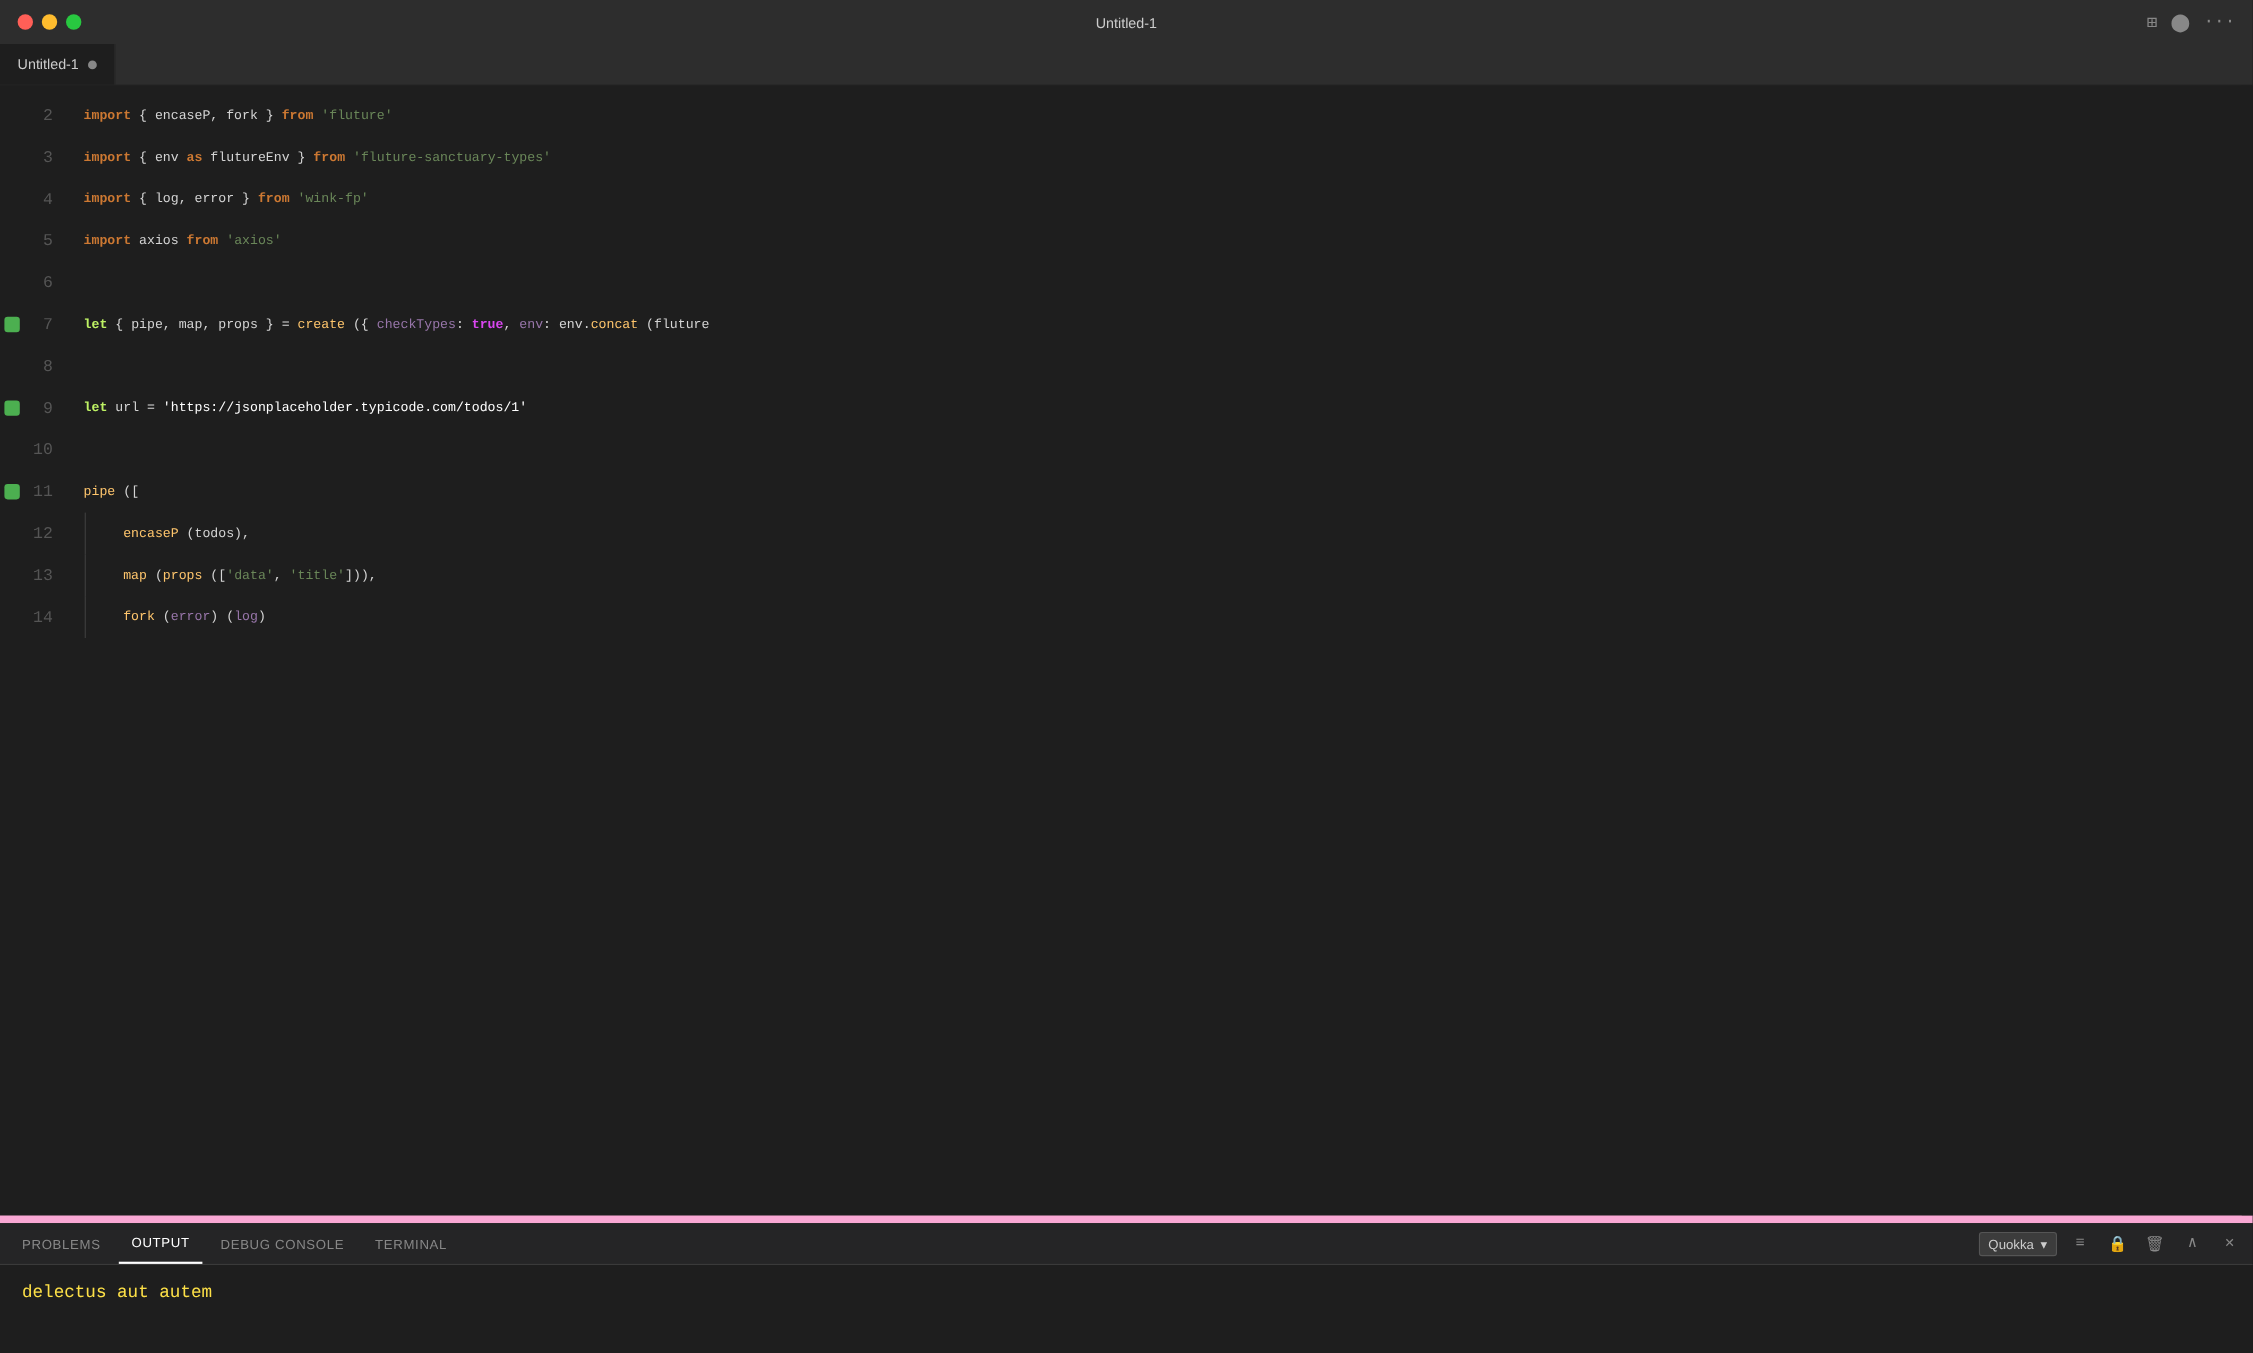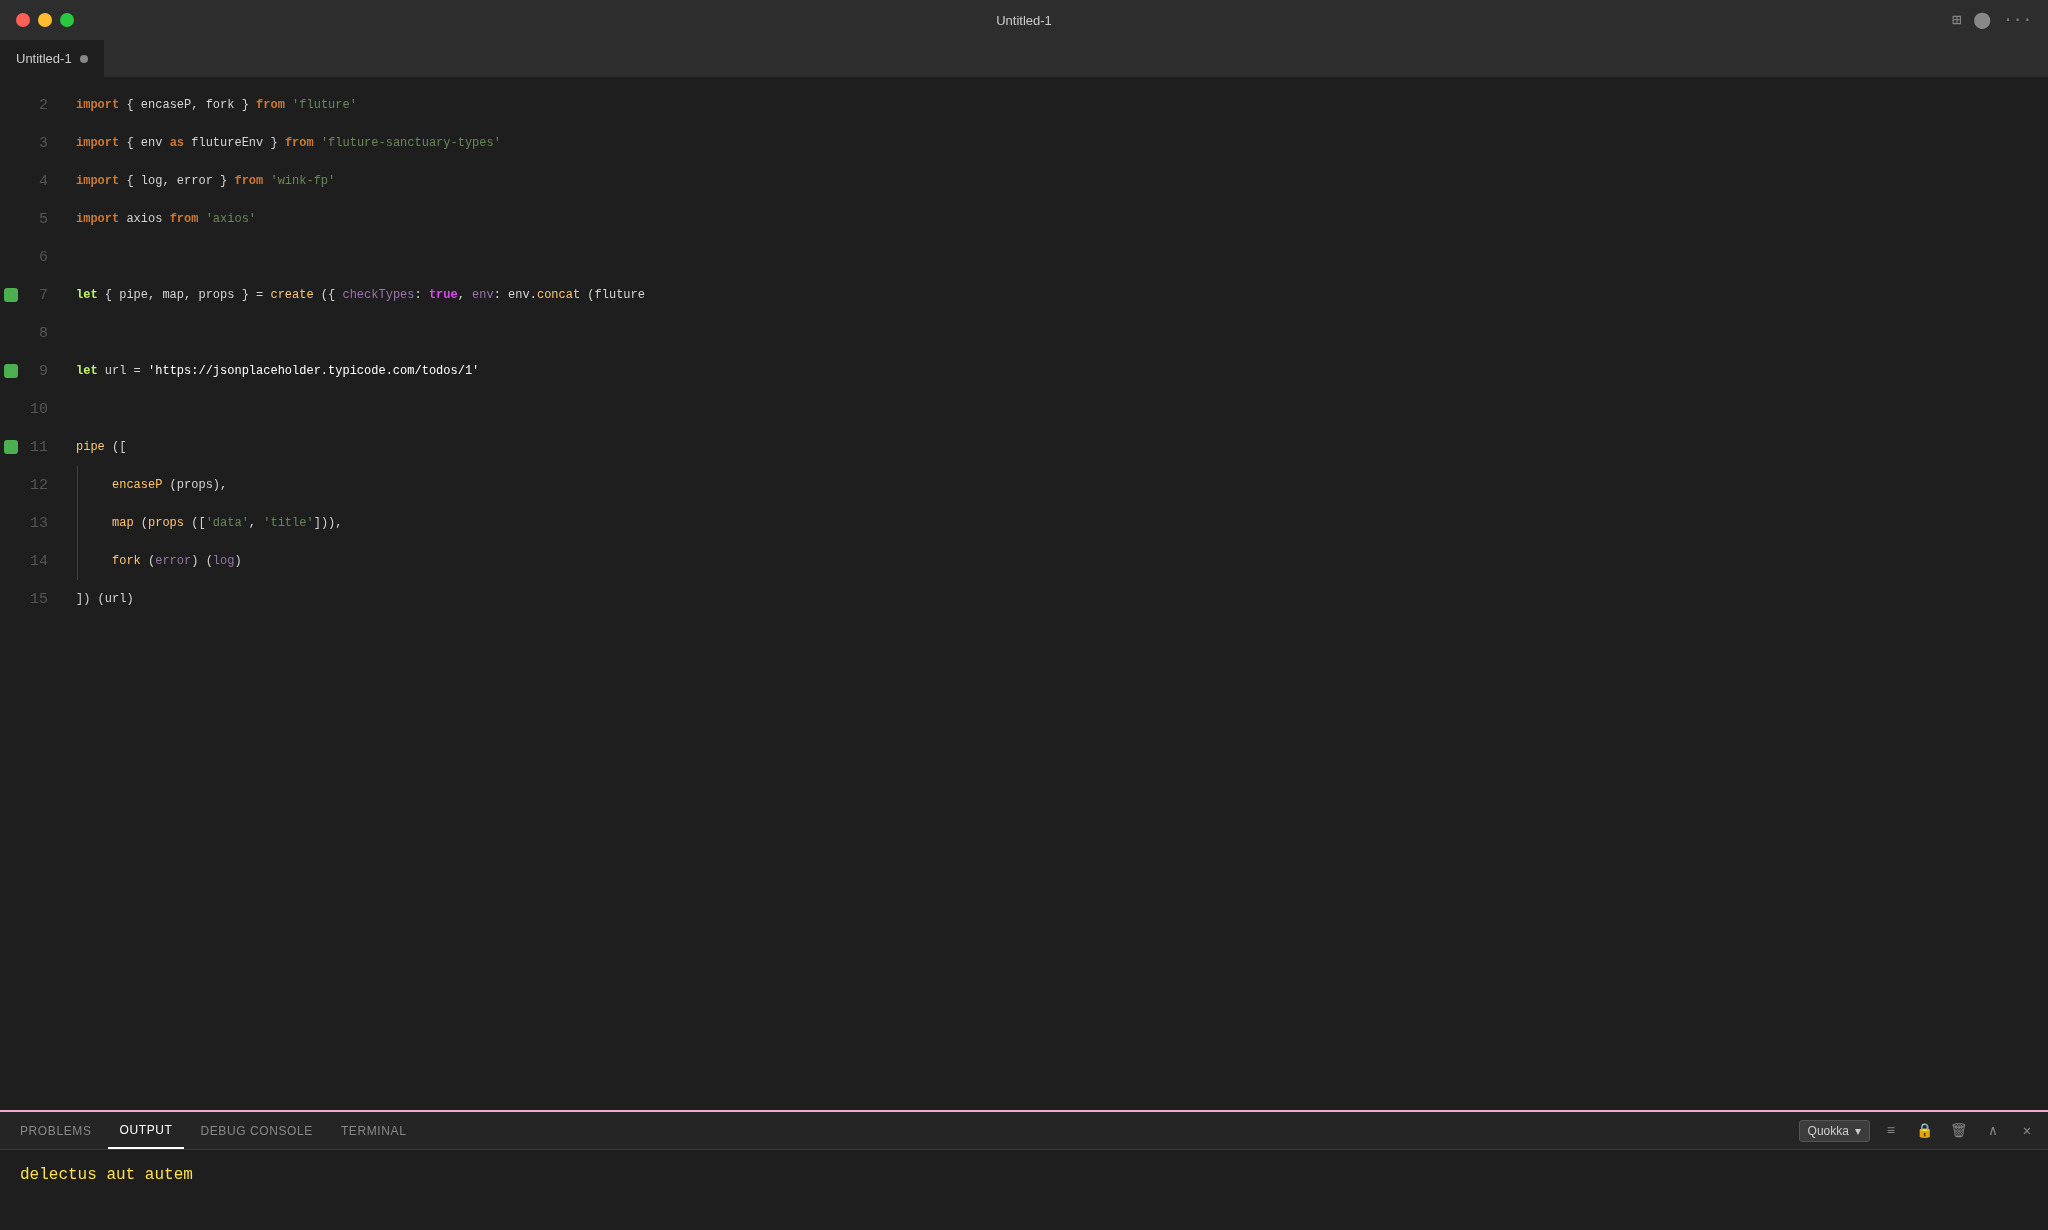--- a/index.html
+++ b/index.html
@@ -178,21 +178,21 @@
       right: 0;
       top: 0;
       bottom: 0;
       width: 10px;
       background: #1e1e1e;
     }
 
     
     .panel {
       background: #1e1e1e;
-      border-top: 2px solid #f9a8d4;
+      border-top: 7px solid #f9a8d4;
       flex-shrink: 0;
       display: flex;
       flex-direction: column;
     }
 
     .panel-tabs {
       display: flex;
       align-items: center;
       background: #252526;
       border-bottom: 1px solid #3a3a3a;
@@ -351,41 +351,35 @@
           <div class="breakpoint"></div>
           <span class="line-number">11</span>
         </div>
         <div class="line-content"><span class="fn-name">pipe</span><span class="plain"> ([</span></div>
       </div>
       <div class="code-line indent-line">
         <div class="indent-bar"></div>
         <div class="line-gutter">
           <span class="line-number">12</span>
         </div>
-        <div class="line-content" style="padding-left: 52px;"><span class="fn-name">encaseP</span><span class="plain"> (props),</span></div>
+        <div class="line-content" style="padding-left: 52px;"><span class="fn-name">encaseP</span><span class="plain"> (todos),</span></div>
       </div>
       <div class="code-line indent-line">
         <div class="indent-bar"></div>
         <div class="line-gutter">
           <span class="line-number">13</span>
         </div>
         <div class="line-content" style="padding-left: 52px;"><span class="fn-name">map</span><span class="plain"> (</span><span class="fn-name">props</span><span class="plain"> ([</span><span class="str">'data'</span><span class="plain">, </span><span class="str">'title'</span><span class="plain">])),</span></div>
       </div>
       <div class="code-line indent-line">
         <div class="indent-bar"></div>
         <div class="line-gutter">
           <span class="line-number">14</span>
         </div>
         <div class="line-content" style="padding-left: 52px;"><span class="fn-name">fork</span><span class="plain"> (</span><span class="prop">error</span><span class="plain">) (</span><span class="prop">log</span><span class="plain">)</span></div>
-      </div>
-      <div class="code-line">
-        <div class="line-gutter">
-          <span class="line-number">15</span>
-        </div>
-        <div class="line-content"><span class="plain">]) (url)</span></div>
       </div>
     </div>
   <div class="scrollbar-track"></div>
 </div>
 
 <div class="panel">
   <div class="panel-tabs">
     <div class="panel-tab">PROBLEMS</div>
     <div class="panel-tab active">OUTPUT</div>
     <div class="panel-tab">DEBUG CONSOLE</div>

